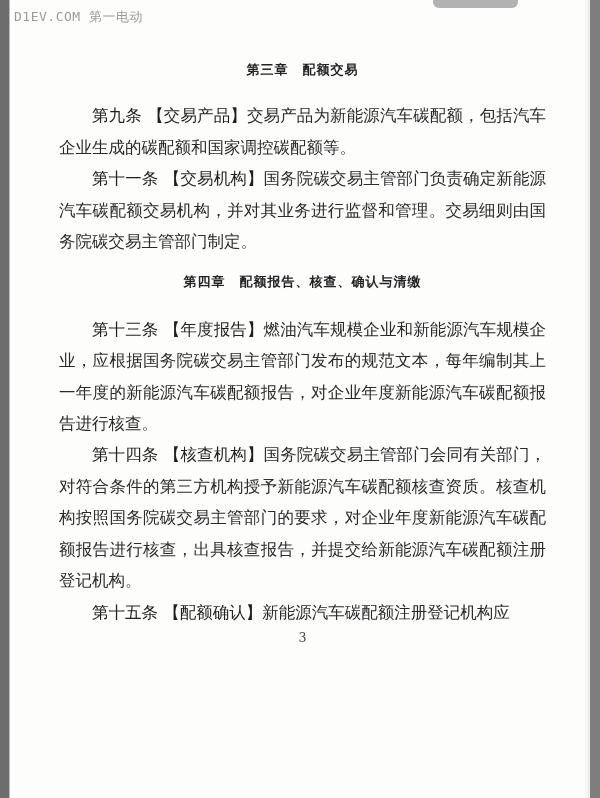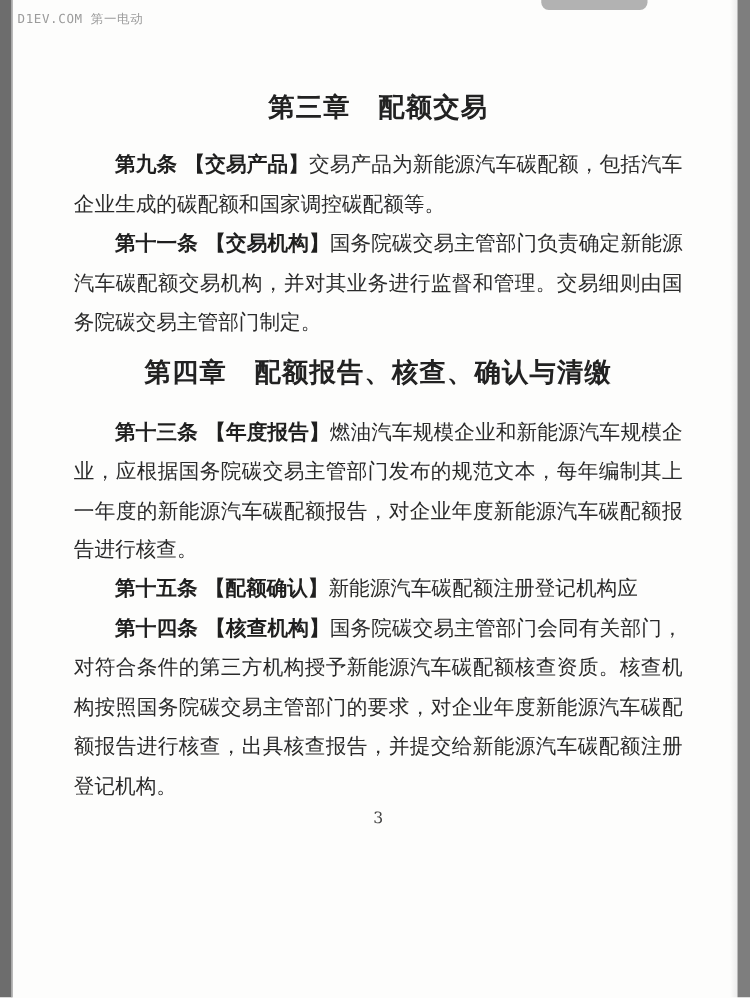--- a/index.html
+++ b/index.html
@@ -42,34 +42,34 @@
     position: absolute;
     left: 433px; top: 0;
     width: 85px; height: 8px;
     background: #b2b2b2;
     border-radius: 0 0 6px 6px;
   }
   .watermark {
     position: absolute;
     left: 14px; top: 8px;
     font-family: "DejaVu Sans Mono", "DejaVu Sans", sans-serif;
-    font-size: 10px;
+    font-size: 13px;
     letter-spacing: 0.5px;
     color: #9b9b9b;
     white-space: nowrap;
   }
   .content {
     position: absolute;
     left: 59px; top: 54px;
     width: 487px;
     color: #2a2a2a;
   }
   .chapter-title {
-    margin: 16px;
-    font-size: 21px;
+    margin: 0;
+    font-size: 13px;
     font-weight: bold;
     line-height: 31.4px;
     text-align: center;
     letter-spacing: 1px;
     color: #222;
   }
   .chapter-title.second {
     margin-top: 9px;
     margin-bottom: 16px;
     text-align: center;
@@ -79,21 +79,21 @@
   }
   .para {
     margin: 0;
     font-size: 16.5px;
     line-height: 31.4px;
     text-align: justify;
     text-indent: 2em;
     color: #2a2a2a;
   }
   .para .lead {
-    font-weight: bold;
+    font-weight: normal;
     color: #1f1f1f;
   }
   .page-number {
     margin: 0;
     padding-top: 1px;
     text-align: center;
     font-size: 12.5px;
     color: #444;
     line-height: 18px;
   }
@@ -117,20 +117,20 @@
     <p class="para"><span class="lead">第九条 【交易产品】</span><span>交易产品为新能源汽车碳配额，包括汽车企业生成的碳配额和国家调控碳配额等。</span></p>
 
 
     <p class="para"><span class="lead">第十一条 【交易机构】</span><span>国务院碳交易主管部门负责确定新能源汽车碳配额交易机构，并对其业务进行监督和管理。交易细则由国务院碳交易主管部门制定。</span></p>
 
 
     <h2 class="chapter-title second">第四章　配额报告、核查、确认与清缴</h2>
 
     <p class="para"><span class="lead">第十三条 【年度报告】</span><span>燃油汽车规模企业和新能源汽车规模企业，应根据国务院碳交易主管部门发布的规范文本，每年编制其上一年度的新能源汽车碳配额报告，对企业年度新能源汽车碳配额报告进行核查。</span></p>
 
+    <p class="para"><span class="lead">第十四条 【核查机构】</span><span>国务院碳交易主管部门会同有关部门，对符合条件的第三方机构授予新能源汽车碳配额核查资质。核查机构按照国务院碳交易主管部门的要求，对企业年度新能源汽车碳配额报告进行核查，出具核查报告，并提交给新能源汽车碳配额注册登记机构。</span></p>
+
     <p class="para"><span class="lead">第十五条 【配额确认】</span><span>新能源汽车碳配额注册登记机构应</span></p>
-
-    <p class="para"><span class="lead">第十四条 【核查机构】</span><span>国务院碳交易主管部门会同有关部门，对符合条件的第三方机构授予新能源汽车碳配额核查资质。核查机构按照国务院碳交易主管部门的要求，对企业年度新能源汽车碳配额报告进行核查，出具核查报告，并提交给新能源汽车碳配额注册登记机构。</span></p>
 
     <p class="page-number">3</p>
 
   </div>
 </div>
 
 </body></html>

